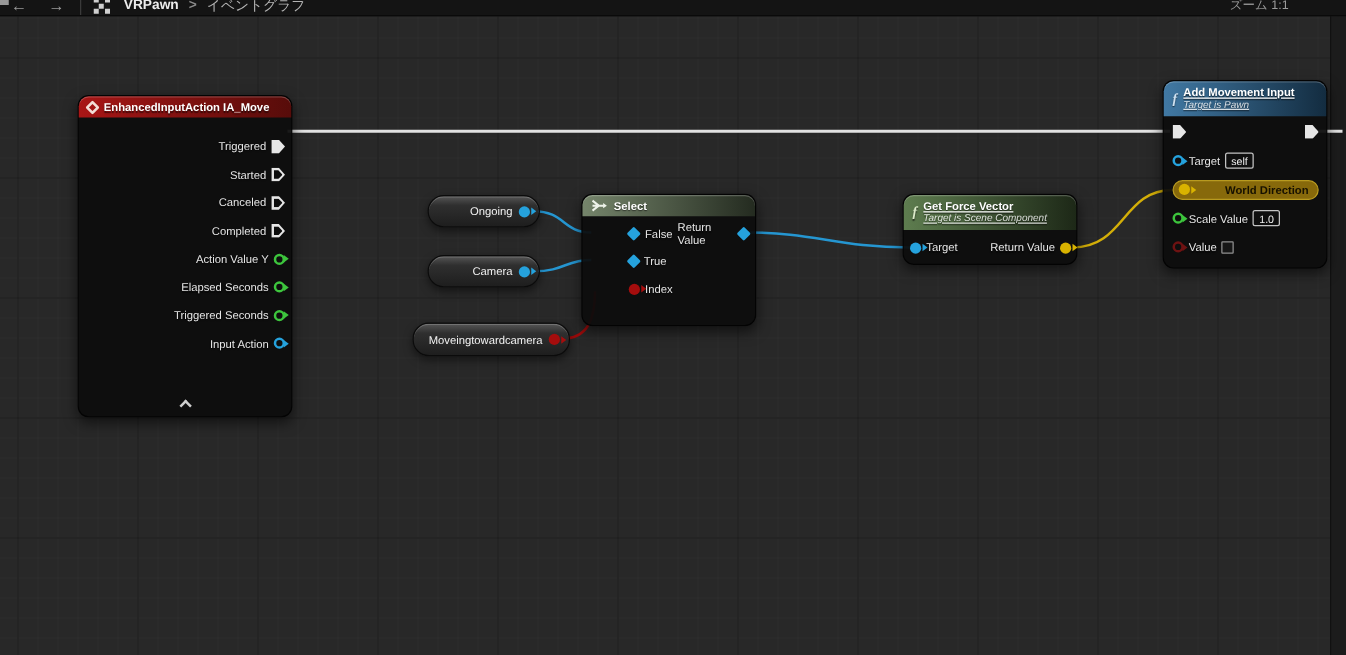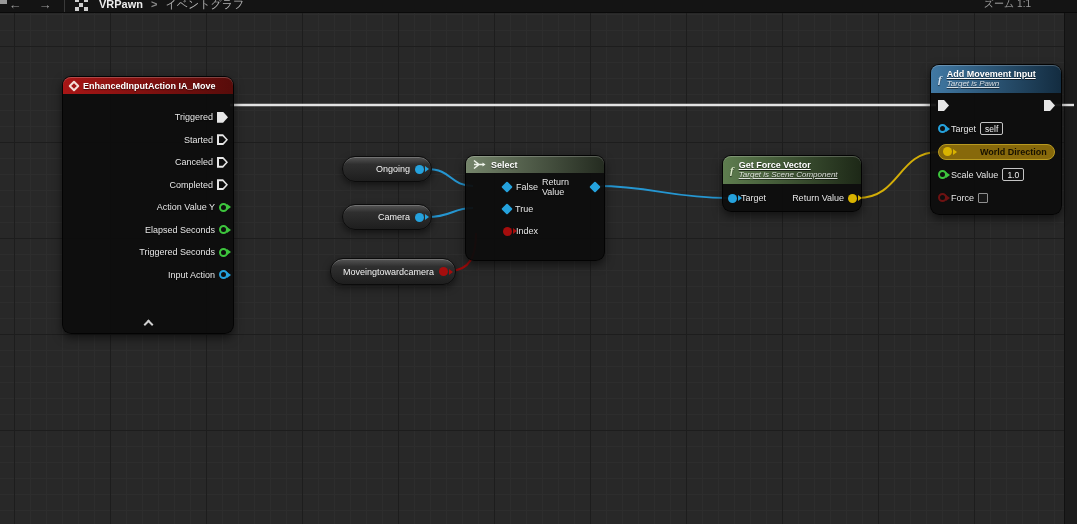--- a/index.html
+++ b/index.html
@@ -287,19 +287,19 @@
           <span class="plabel">World Direction</span>
         </span>
       </div>
       <div class="row">
         <span class="pin hollow tail c-float"></span>
         <span class="plabel">Scale Value</span>
         <span class="valbox">1.0</span>
       </div>
       <div class="row">
         <span class="pin hollow tail c-boolmut"></span>
-        <span class="plabel">Force</span>
+        <span class="plabel">Value</span>
         <span class="checkbox"></span>
       </div>
     </div>
   </div>
 
 </div>
 
 </body></html>

